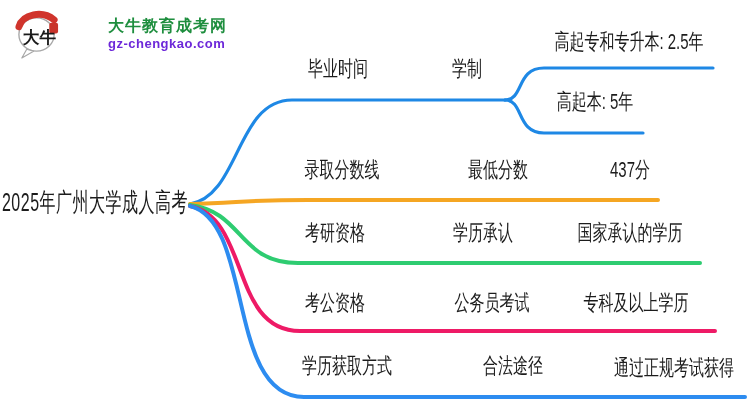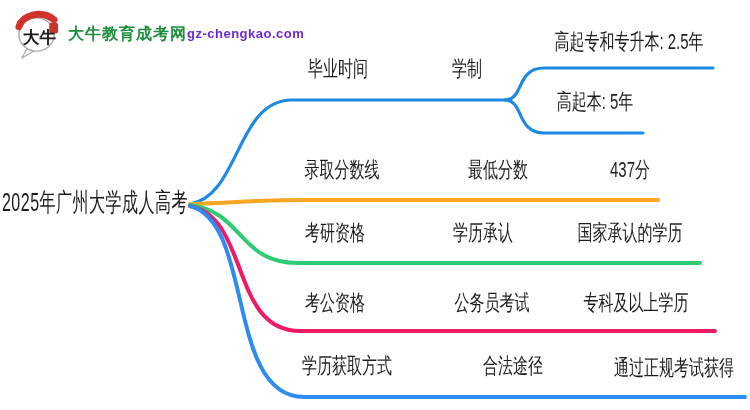--- a/index.html
+++ b/index.html
@@ -3,21 +3,21 @@
 <meta charset="utf-8">
 <style>
   html,body{margin:0;padding:0;background:#fff;}
   .stage{
     position:relative;width:750px;height:410px;background:#ffffff;
     overflow:hidden;font-family:"Liberation Sans",sans-serif;
   }
   
   .logo{position:absolute;left:14px;top:8px;display:flex;align-items:center;gap:7px;}
   .logo-icon{width:47px;height:52px;display:block;}
-  .logo-text{display:flex;line-height:1.1;}
+  .logo-text{display:flex;flex-direction:column;line-height:1.1;margin-left:40px;}
   .logo-title{font-size:16px;font-weight:bold;color:#1E8E3E;letter-spacing:1px;}
   .logo-domain{font-size:13px;font-weight:bold;color:#6d28d9;margin-top:2px;letter-spacing:0.5px;}
   
   .lines{position:absolute;left:0;top:0;width:750px;height:410px;}
   
   .label{
     position:absolute;white-space:nowrap;color:#1c1c1c;font-size:15px;
     transform:translate(-50%,-50%) scale(1,1.45);
     font-family:"Liberation Sans",sans-serif;
   }

